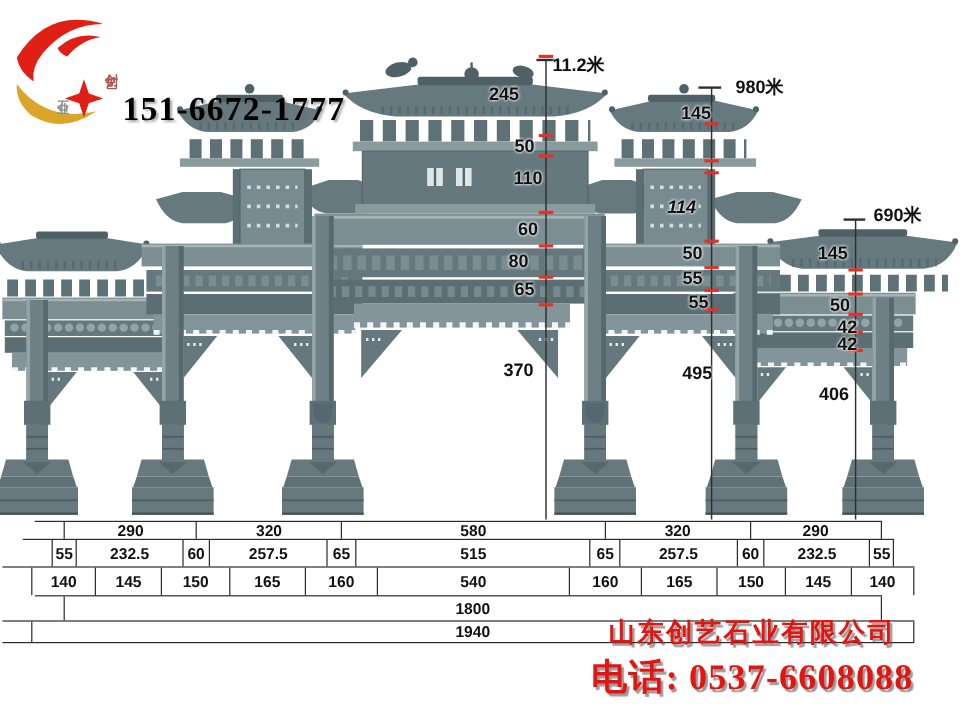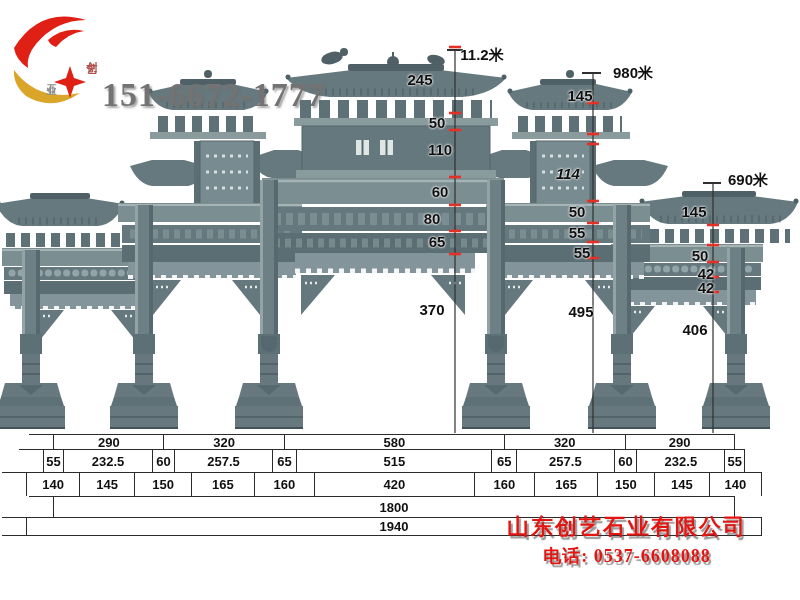--- a/index.html
+++ b/index.html
@@ -20,31 +20,31 @@
   .dim-row:last-child{border-bottom:1.6px solid #2b2b2b;}
   .dim-cell{box-sizing:border-box;border-left:1.6px solid #2b2b2b;display:flex;align-items:center;
             justify-content:center;font:bold 13px "Liberation Sans",sans-serif;color:#101010;
             white-space:nowrap;overflow:visible;}
   .dim-cell:last-child{border-right:1.6px solid #2b2b2b;}
   
   .brand{position:absolute;left:0;top:0;width:480px;height:130px;}
   .brand .title{position:absolute;left:122px;top:30px;font-size:41px;font-weight:bold;color:#ee1506;
         letter-spacing:9px;text-shadow:2px 2px 2px rgba(110,110,110,.65);}
   .brand .phone{position:absolute;left:102px;top:76px;font-family:"Liberation Serif",serif;
-        font-size:34px;font-weight:bold;color:#737373;letter-spacing:1px;
+        font-size:28px;font-weight:bold;color:#000000;letter-spacing:1px;
         text-shadow:2px 2px 2px rgba(110,110,110,.6);}
   .logo-t1{position:absolute;left:84px;top:52px;writing-mode:vertical-rl;font-size:11px;
         font-weight:bold;color:#b0534c;letter-spacing:2px;}
   .logo-t2{position:absolute;left:44px;top:76px;writing-mode:vertical-rl;font-size:10px;
         font-weight:bold;color:#8e8e8e;letter-spacing:1px;}
   
   .footer{position:absolute;left:462px;top:512px;width:330px;text-align:center;color:#e51410;
         font-family:"Liberation Serif",serif;font-weight:bold;}
   .footer .l1{font-size:22px;letter-spacing:2px;text-shadow:2px 3px 1px rgba(70,70,70,.55);}
-  .footer .l2{font-size:18px;margin-top:2px;letter-spacing:1px;text-shadow:2px 3px 1px rgba(70,70,70,.55);}
+  .footer .l2{font-size:30px;margin-top:2px;letter-spacing:1px;text-shadow:2px 3px 1px rgba(70,70,70,.55);}
 </style>
 </head>
 <body>
 
 <div class="stage">
 
   <svg id="art" width="800" height="600" viewBox="0 0 800 600">
 
     <g>
       <path class="s-roof" d="M-4,204 Q5,224 22,226 L98,226 Q115,224 124,204 L86,198 L34,198 Z"></path>
@@ -352,21 +352,21 @@
         <div class="dim-cell" style="width: 3.2345%;">60</div>
         <div class="dim-cell" style="width: 12.5337%;">232.5</div>
         <div class="dim-cell" style="width: 2.96496%;">55</div>
       </div>
       <div class="dim-row" style="height: 24px; width: 100%;">
         <div class="dim-cell" style="width: 7.21649%;">140</div>
         <div class="dim-cell" style="width: 7.47423%;">145</div>
         <div class="dim-cell" style="width: 7.73196%;">150</div>
         <div class="dim-cell" style="width: 8.50515%;">165</div>
         <div class="dim-cell" style="width: 8.24742%;">160</div>
-        <div class="dim-cell" style="width: 21.6495%;">420</div>
+        <div class="dim-cell" style="width: 21.6495%;">540</div>
         <div class="dim-cell" style="width: 8.24742%;">160</div>
         <div class="dim-cell" style="width: 8.50515%;">165</div>
         <div class="dim-cell" style="width: 7.73196%;">150</div>
         <div class="dim-cell" style="width: 7.47423%;">145</div>
         <div class="dim-cell" style="width: 7.21649%;">140</div>
       </div>
       <div class="dim-row" style="height: 21px; width: 92.7835%;">
         <div class="dim-cell" style="width: 100%;">1800</div>
       </div>
       <div class="dim-row" style="height: 19px; width: 100%;">

